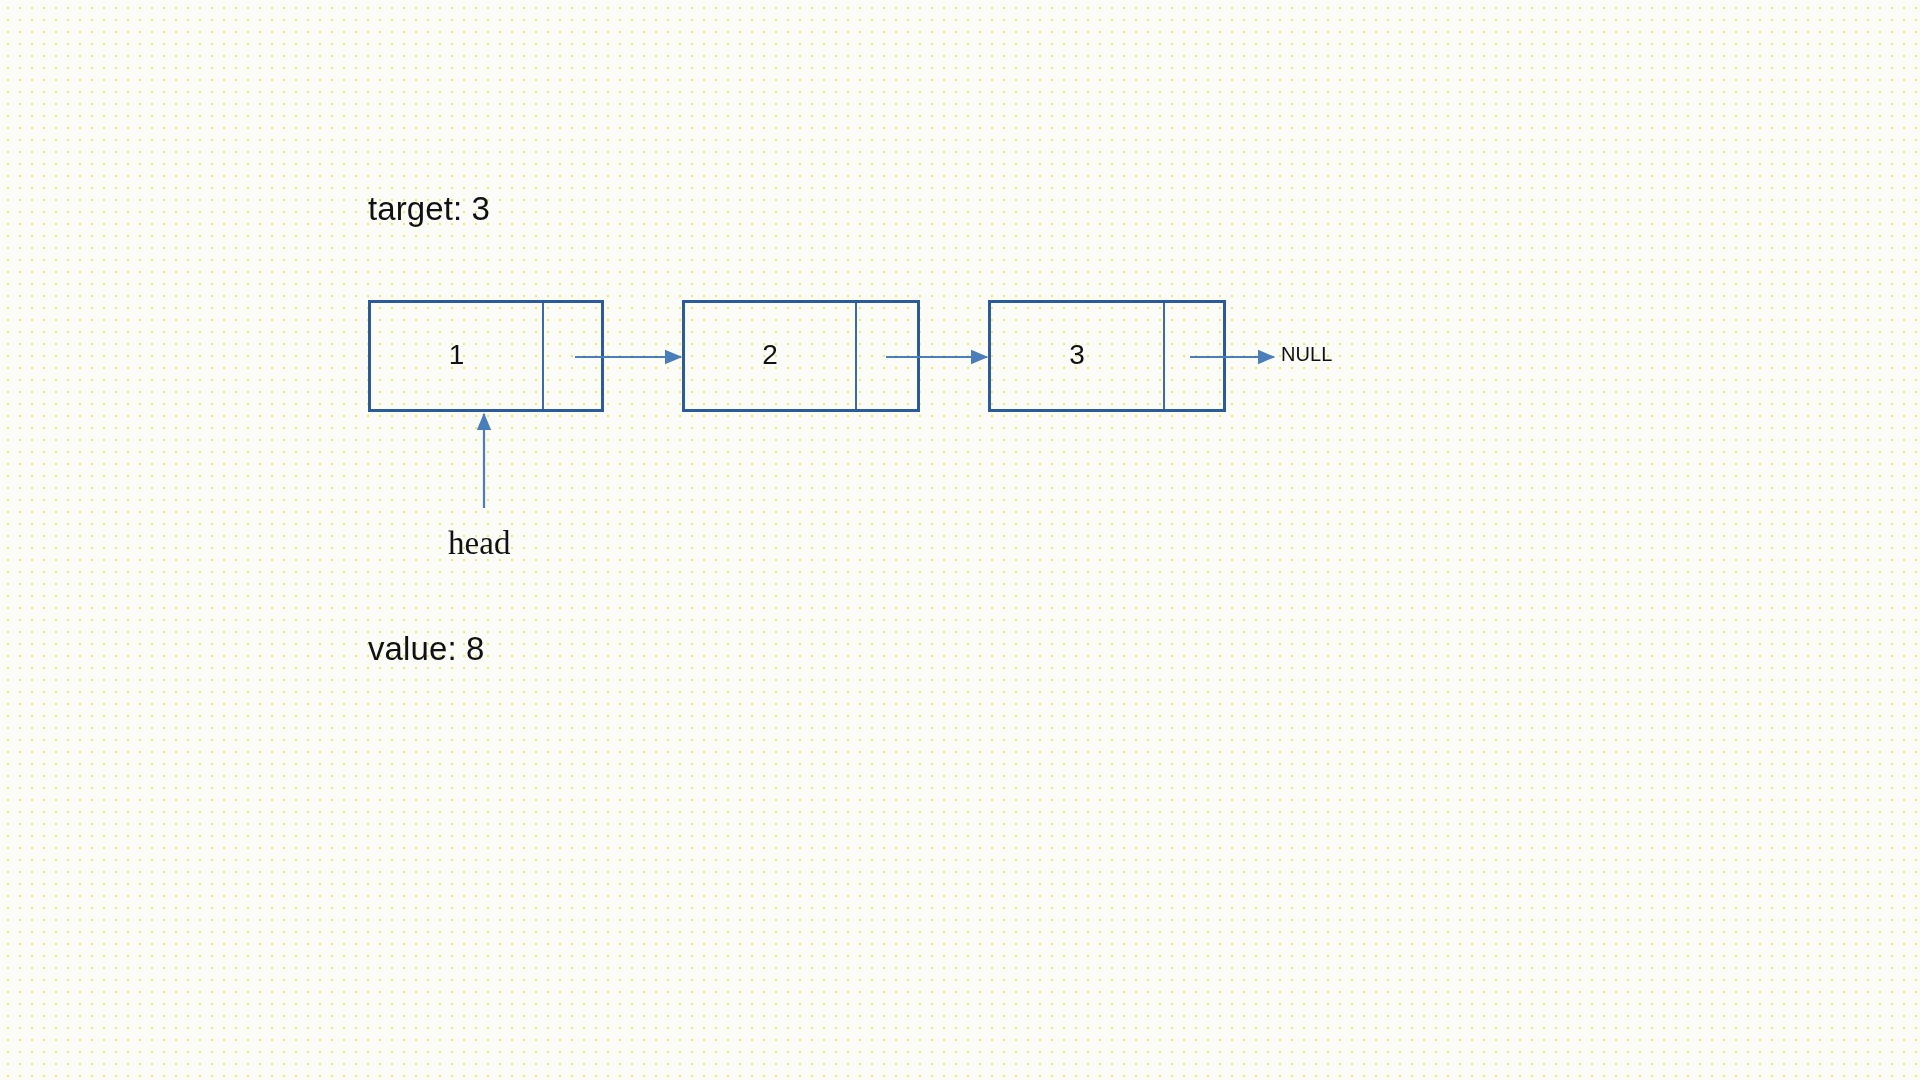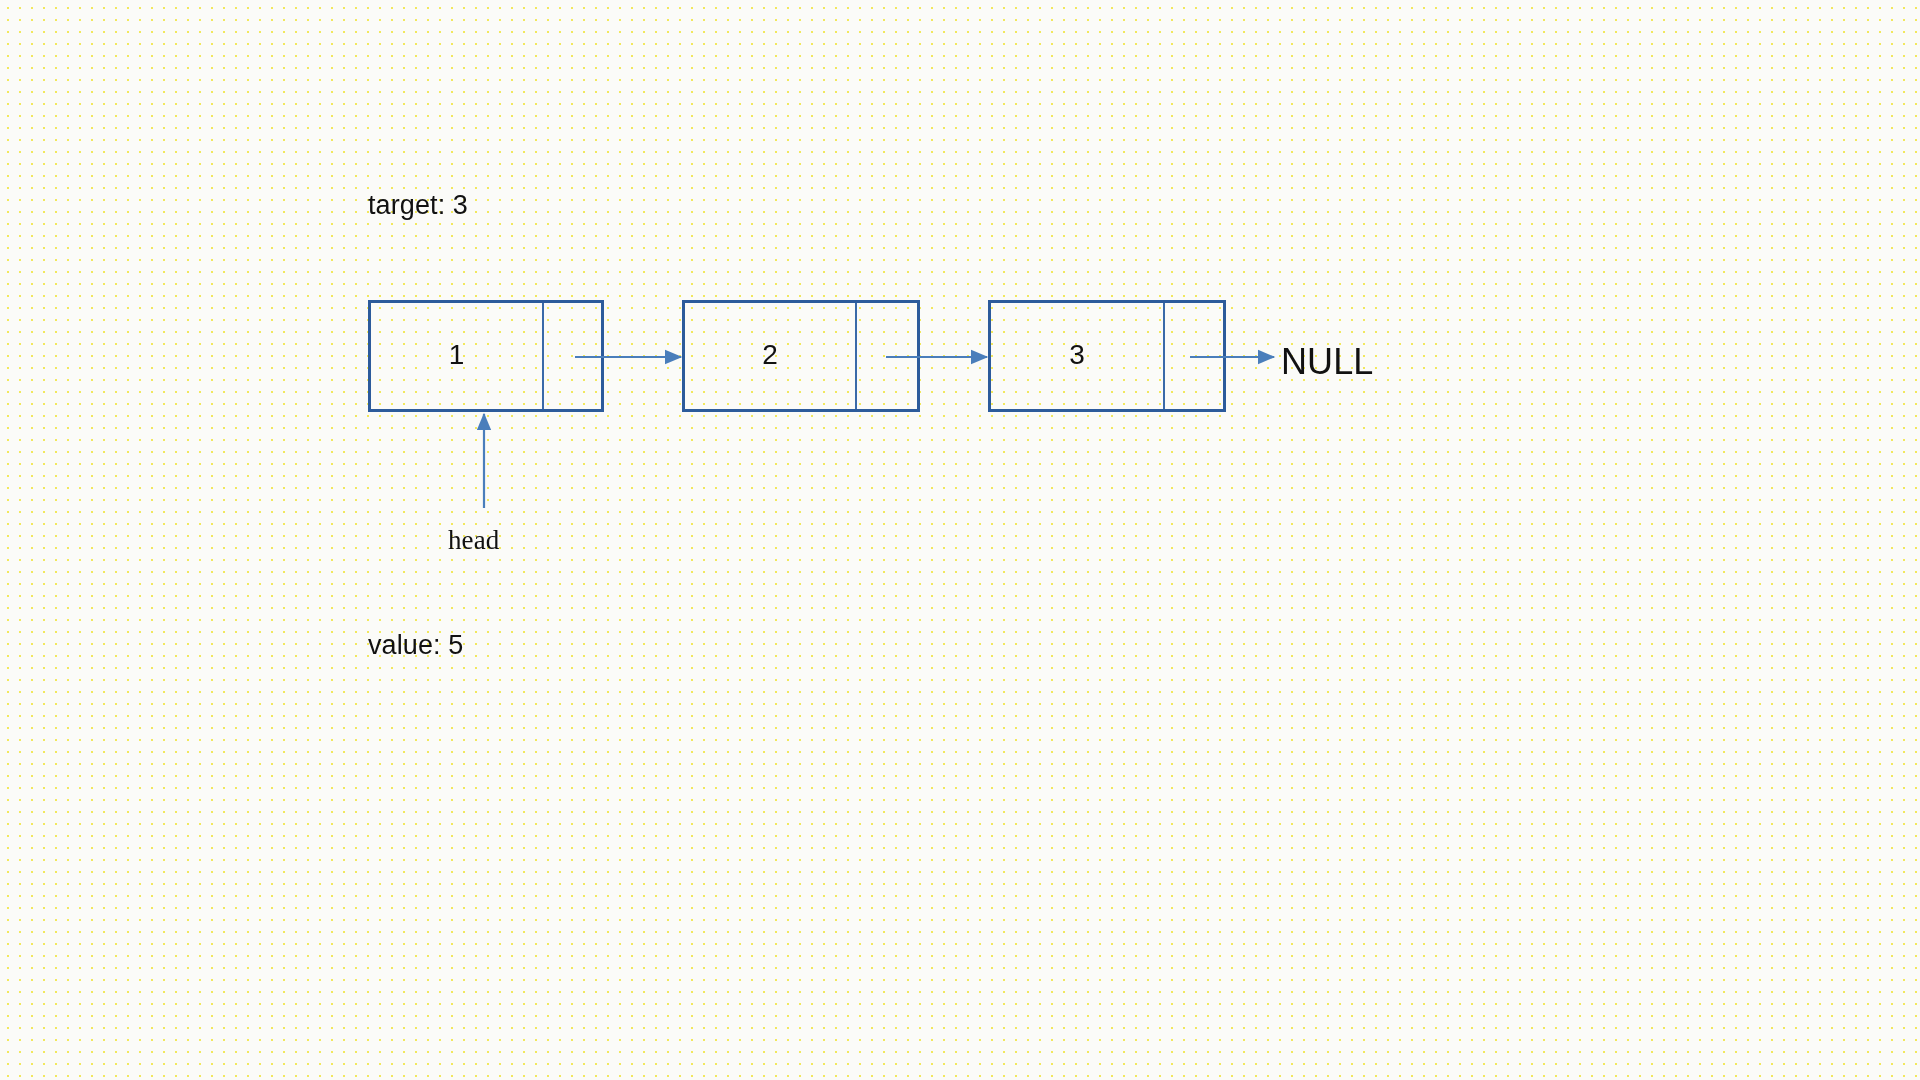--- a/index.html
+++ b/index.html
@@ -23,30 +23,30 @@
     position: absolute;
     left: 0;
     top: 0;
     width: 1920px;
     height: 1080px;
   }
 
   
   .label {
     position: absolute;
-    font-size: 27px;
+    font-size: 33px;
     line-height: 1;
     color: #111111;
     white-space: nowrap;
     letter-spacing: 0.1px;
   }
   #target-label   { left: 368px; top: 192px; }
   #value-label    { left: 368px; top: 632px; }
   #head-label     { left: 448px; top: 527px; font-family: Liberation Serif, serif; }
-  #null-label     { left: 1281px; top: 344px; font-size: 36px; }
+  #null-label     { left: 1281px; top: 344px; font-size: 20px; }
 
   
   .node {
     position: absolute;
     top: 300px;
     height: 112px;
     box-sizing: border-box;
     border: 3px solid #2c5b9b;
     background: transparent;
   }
@@ -106,21 +106,21 @@
     pointer-events: none;
   }
 </style>
 </head>
 <body>
 
 <div class="canvas">
 
   <div class="label" id="target-label">target: 3</div>
 
-  <div class="label" id="value-label">value: 5</div>
+  <div class="label" id="value-label">value: 8</div>
 
   <div class="label" id="head-label">head</div>
 
   <div class="label" id="null-label">NULL</div>
 
   <div class="node" id="node-1">
     <div class="value-cell">
       <span class="num">1</span>
     </div>
     <div class="divider"></div>

